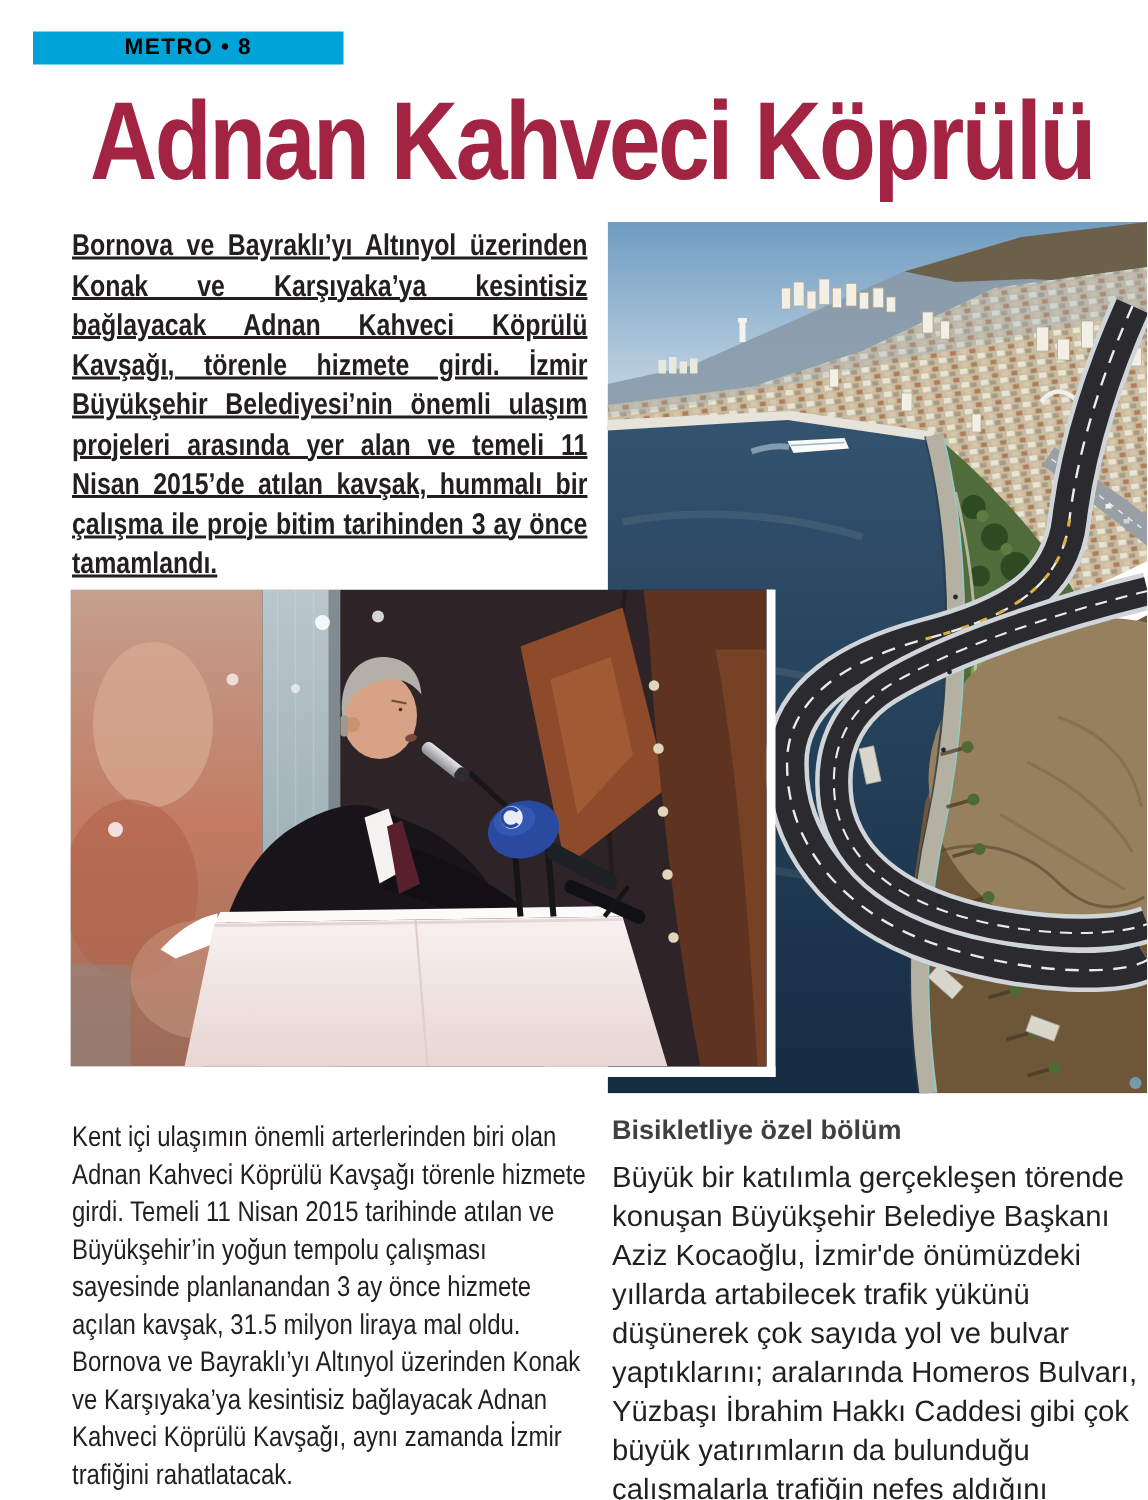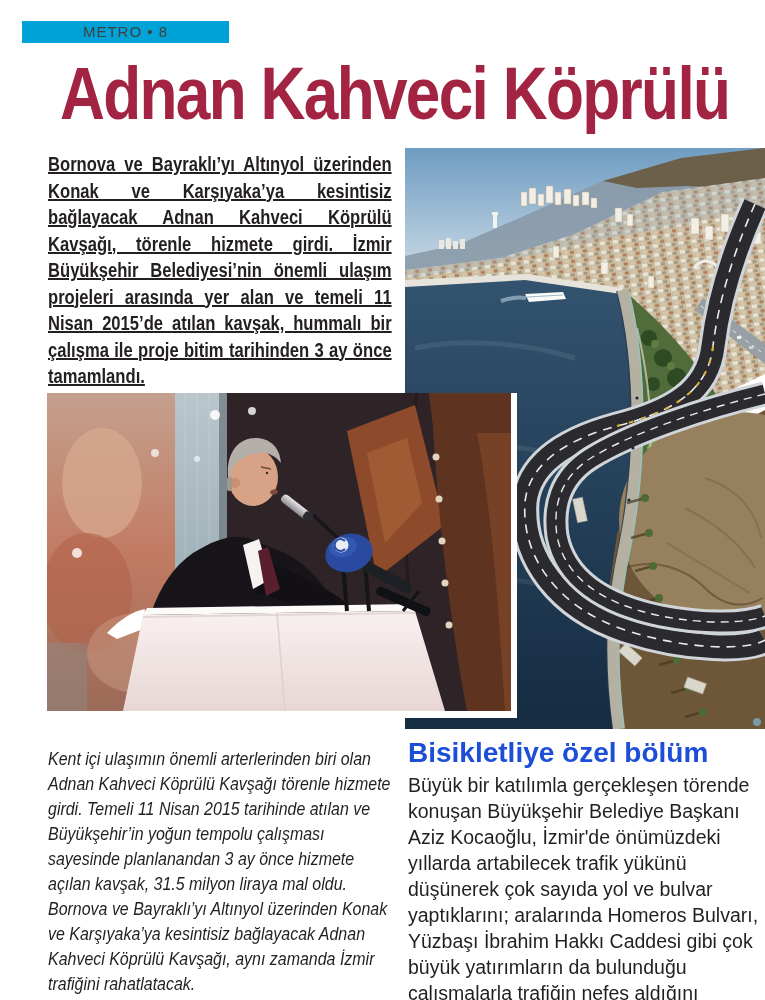--- a/index.html
+++ b/index.html
@@ -1,36 +1,36 @@
 <!DOCTYPE html>
 <html><head>
 <meta charset="utf-8">
 <style>
   html,body{margin:0;padding:0;background:#fff;}
   .page{position:relative;width:765px;height:1000px;background:#ffffff;overflow:hidden;
         font-family:"Liberation Sans","DejaVu Sans",sans-serif;color:#231f20;}
   .metro-bar{position:absolute;left:22px;top:21px;width:207px;height:22px;background:#00a3d7;
-             color:#404040;font-weight:normal;font-size:15px;line-height:22px;text-align:center;
+             color:#000000;font-weight:bold;font-size:15px;line-height:22px;text-align:center;
              letter-spacing:1px;}
   .headline{position:absolute;left:60px;top:57px;white-space:nowrap;color:#a22442;
             font-weight:bold;font-size:74px;line-height:74px;letter-spacing:-2px;
             transform:scaleX(0.84);transform-origin:0 0;}
   .cond{transform-origin:0 0;}
   .intro{position:absolute;left:48px;top:151px;text-decoration:underline;}
   .intro .cond{width:414px;transform:scaleX(0.83);font-weight:bold;font-size:20px;
                line-height:26.5px;text-align:justify;}
   .photo{position:absolute;overflow:hidden;}
   .photo svg{display:block;}
   .aerial{left:405px;top:148px;width:360px;height:581px;}
   .podium{left:47px;top:393px;width:464px;height:318px;border-right:6px solid #ffffff;
           border-bottom:7px solid #ffffff;}
-  .col-left{position:absolute;left:48px;top:746px;font-style:italic;}
+  .col-left{position:absolute;left:48px;top:746px;}
   .col-left .cond{width:410px;transform:scaleX(0.84);font-size:19px;line-height:25px;}
   .col-right{position:absolute;left:408px;top:741px;width:354px;}
-  .col-right h3{margin:0 0 7px 0;font-size:28px;line-height:24px;font-weight:bold;color:#1d4ed8;}
+  .col-right h3{margin:0 0 7px 0;font-size:18px;line-height:24px;font-weight:bold;color:#404040;}
   .col-right p{margin:0;font-size:19.5px;line-height:26px;}
 </style>
 </head>
 <body>
 
 <div class="page">
 
   <div class="metro-bar">
     <span>METRO • 8</span>
   </div>

